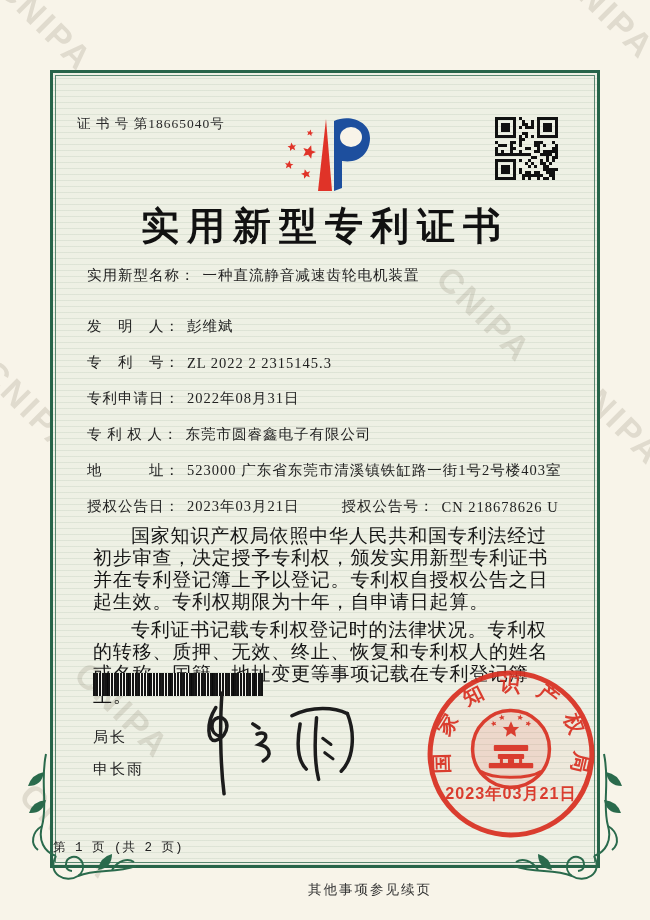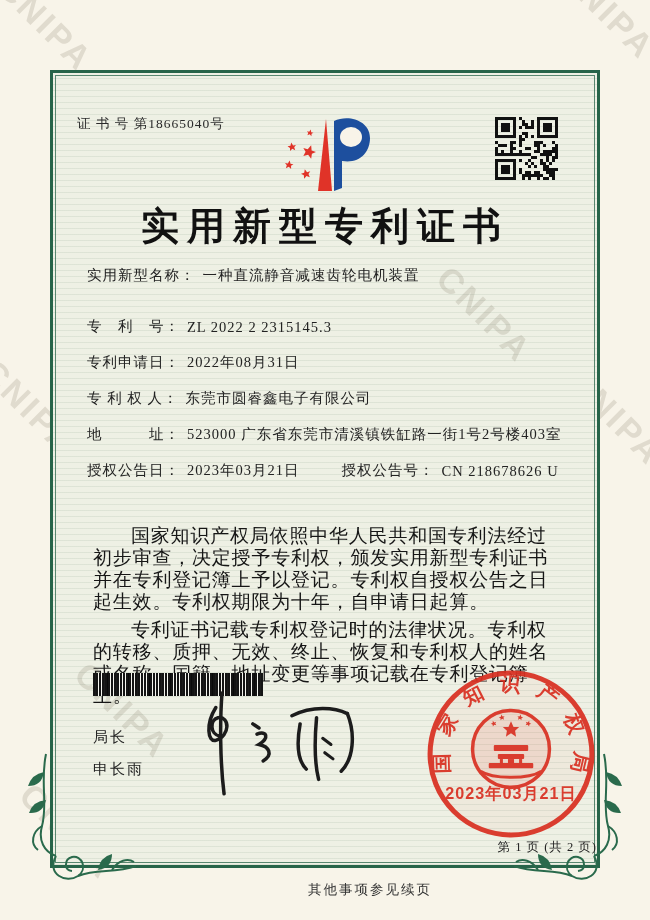--- a/index.html
+++ b/index.html
@@ -28,22 +28,22 @@
   .barcode{position:absolute;left:40px;top:600px;width:170px;height:23px;z-index:2;background-color:#f6f6f0;
       background-image:
         repeating-linear-gradient(90deg,#141414 0 2px,transparent 2px 3px),
         repeating-linear-gradient(90deg,#0a0a0a 0 1px,transparent 1px 7px),
         repeating-linear-gradient(90deg,#1c1c1c 0 3px,transparent 3px 11px);}
   .signoff{position:absolute;left:40px;top:655px;font-family:"Liberation Sans",sans-serif;
            font-size:15px;letter-spacing:2px;color:#222;}
   .signoff div{margin-bottom:13px;}
   .signature{position:absolute;left:132px;top:615px;width:185px;height:115px;z-index:3;}
   .seal{position:absolute;left:370px;top:593px;width:176px;height:176px;opacity:.93;z-index:6;}
-  .page-ind{position:absolute;left:0;top:766px;width:100%;text-align:right;font-size:12.5px;
-            letter-spacing:1px;color:#222;}
+  .page-ind{position:absolute;left:0;top:766px;width:100%;text-align:left;font-size:12.5px;
+            letter-spacing:1px;color:#222;font-family:Liberation Mono, monospace;}
   .note{position:absolute;left:0;top:881px;width:100%;text-align:center;font-size:13.5px;
         letter-spacing:2px;color:#333;z-index:1;padding-left:45px;}
   .flourish{position:absolute;width:140px;height:140px;z-index:2;pointer-events:none;}
   .flourish.left{left:2px;top:752px;}
   .flourish.right{left:508px;top:752px;transform:scaleX(-1);}
 </style>
 </head>
 <body>
 
 <div class="page">
@@ -295,20 +295,24 @@
     </svg>
 
     <div class="title">实用新型专利证书</div>
 
     <div class="rows">
       <div class="row first">
         <span class="lbl">实用新型名称：</span>
         <span class="val">一种直流静音减速齿轮电机装置</span>
       </div>
       <div class="row">
+        <span class="lbl">发　明　人：</span>
+        <span class="val">彭维斌</span>
+      </div>
+      <div class="row">
         <span class="lbl">专　利　号：</span>
         <span class="val">ZL 2022 2 2315145.3</span>
       </div>
       <div class="row">
         <span class="lbl">专利申请日：</span>
         <span class="val">2022年08月31日</span>
       </div>
       <div class="row">
         <span class="lbl">专 利 权 人：</span>
         <span class="val">东莞市圆睿鑫电子有限公司</span>

